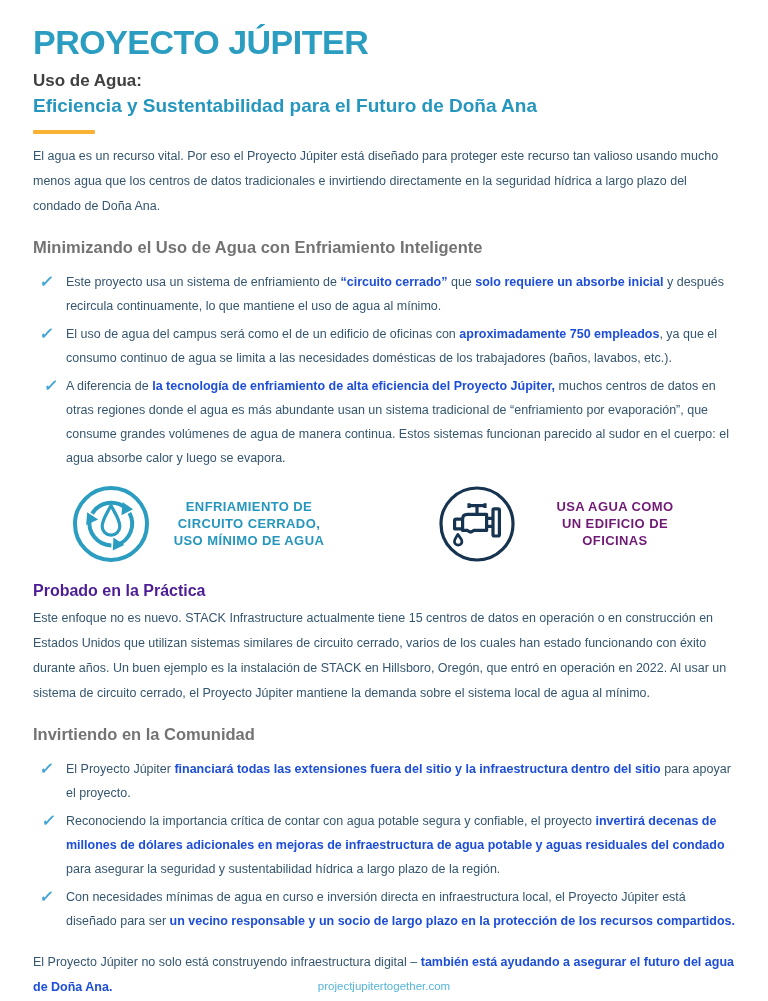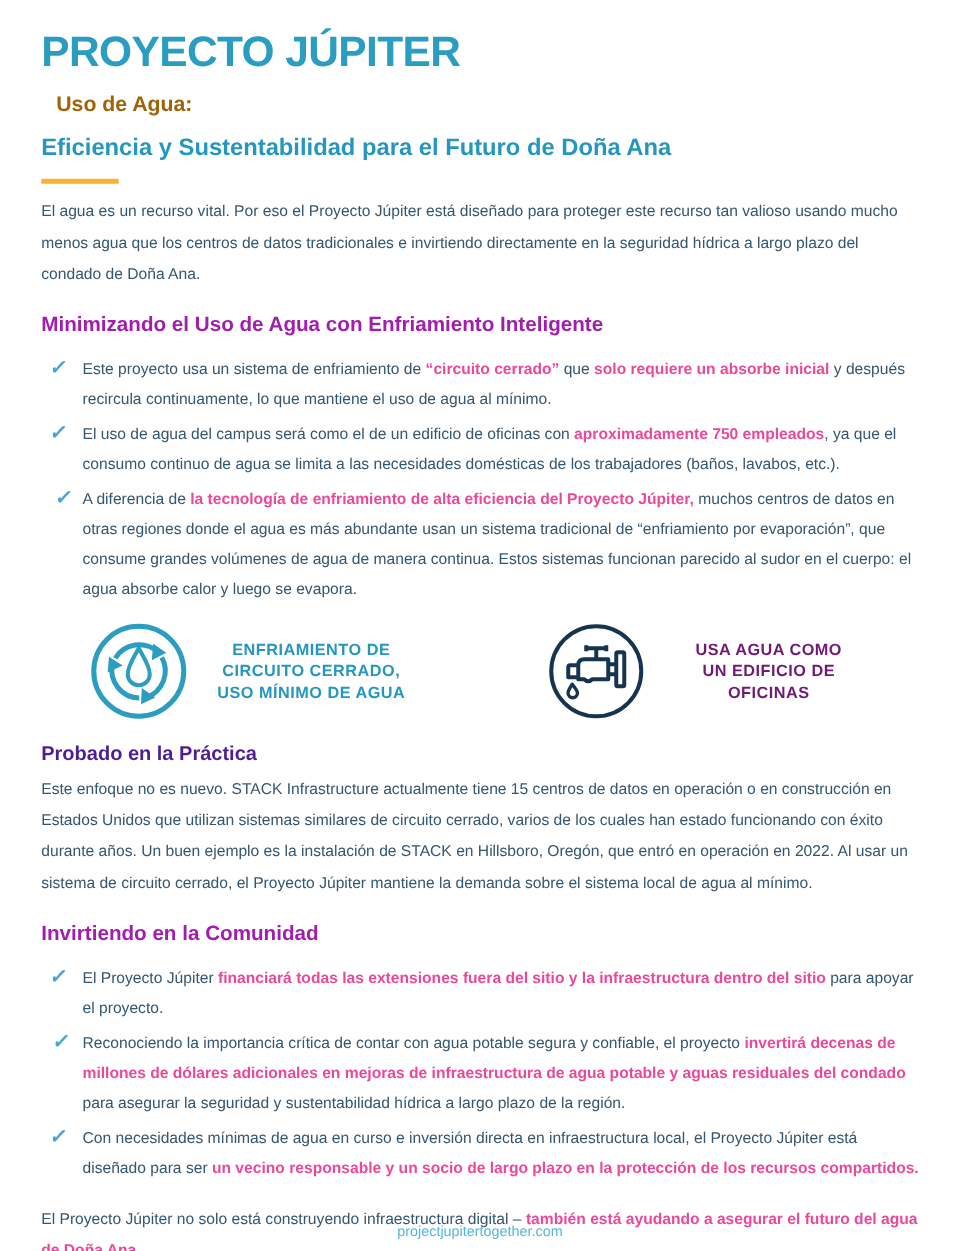--- a/index.html
+++ b/index.html
@@ -12,33 +12,33 @@
     overflow:hidden;
     font-family:"Liberation Sans",sans-serif;
     color:#35566F;
   }
   .title{
     margin:0 0 9px 0;
     font-size:34px;line-height:1.05;
     font-weight:800;letter-spacing:-0.5px;
     color:#2B9DC1;
   }
-  .subtitle1{margin:12px;font-size:17px;line-height:22px;font-weight:700;color:#a16207;}
+  .subtitle1{margin:0;font-size:17px;line-height:22px;font-weight:700;color:#404040;}
   .subtitle2{margin:2px 0 0 0;font-size:19px;line-height:24px;font-weight:700;color:#2596BE;}
   .divider{width:62px;height:4px;background:#F9B233;border-radius:1px;margin:12px 0 0 0;}
   .body-text{font-size:12.5px;line-height:25px;}
   .intro{margin:10px 0 0 0;}
-  .h2{margin:17px 0 0 0;font-size:16.5px;line-height:22px;font-weight:700;color:#a21caf;}
+  .h2{margin:17px 0 0 0;font-size:16.5px;line-height:22px;font-weight:700;color:#737373;}
   .h2-teal{margin:16px 0 0 0;font-size:16px;line-height:22px;font-weight:700;color:#4c1d95;}
   .para{margin:4px 0 0 0;}
   .bullets{list-style:none;margin:12px 0 0 0;padding:0 0 0 5px;}
   .bullets li{display:flex;gap:14px;margin:0 0 4px 0;font-size:12.5px;line-height:24px;}
   .check{flex:0 0 14px;color:#45A6D6;font-size:16px;font-weight:700;line-height:24px;transform:skewX(-10deg);}
   .btxt{flex:1;}
-  .b{font-weight:700;color:#ec4899;}
+  .b{font-weight:700;color:#1d4ed8;}
   .badges{display:flex;justify-content:center;align-items:center;gap:105px;margin:14px 0 0 0;}
   .badge{display:flex;align-items:center;gap:16px;}
   .badge-icon svg{width:80px;height:80px;display:block;}
   .badge-label{
     width:165px;font-size:13px;line-height:17px;font-weight:800;
     letter-spacing:0.4px;text-align:center;white-space:pre-line;
   }
   .badge-teal .badge-label{color:#2596BE;}
   .badge-navy .badge-label{color:#701a75;}
   .closing{margin:17px 0 0 0;}

